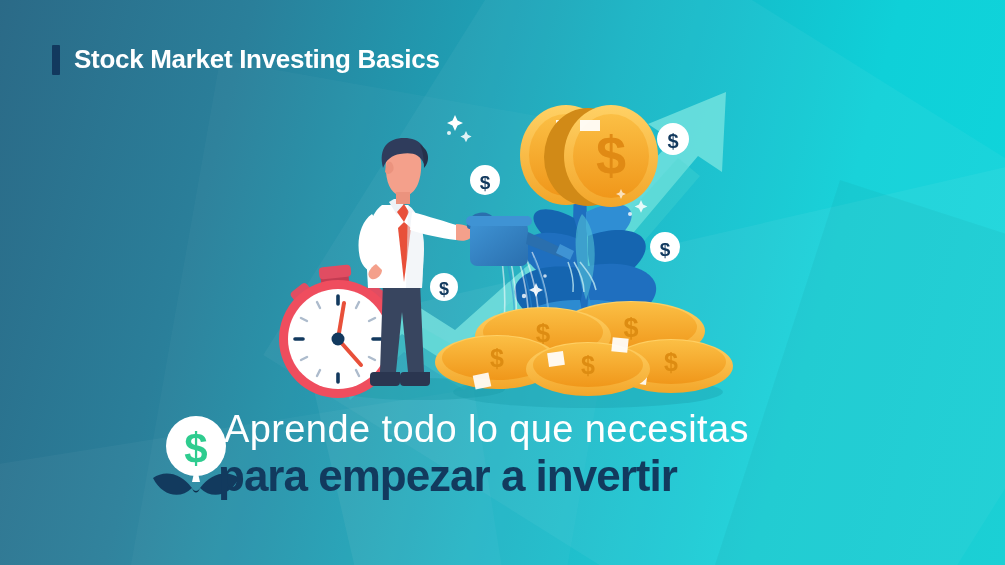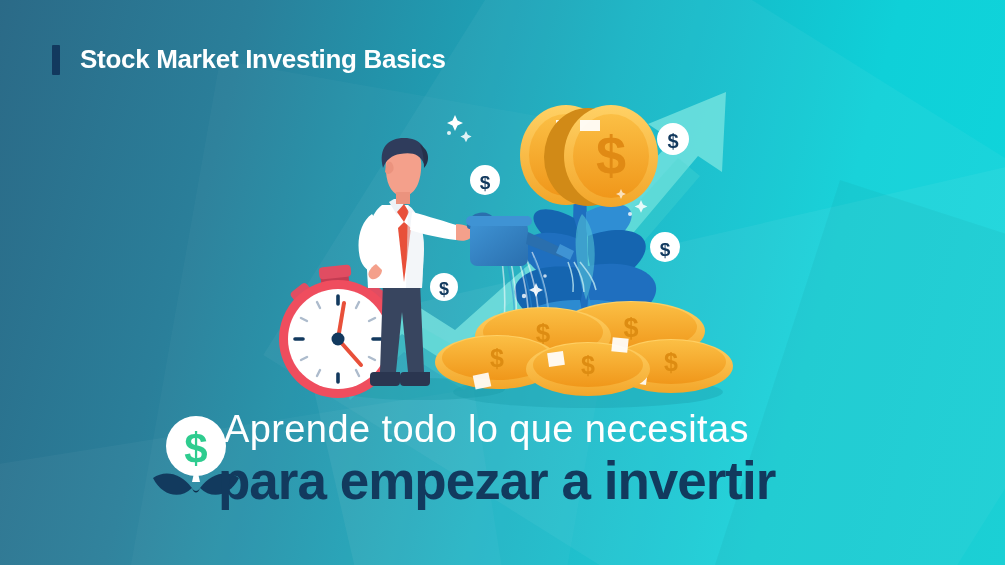--- a/index.html
+++ b/index.html
@@ -48,21 +48,21 @@
     transform: rotate(10deg);
     transform-origin: 0 0;
   }
 
   
   .header {
     position: absolute;
     left: 52px; top: 44px;
     display: flex;
     align-items: flex-end;
-    gap: 20px;
+    gap: 14px;
   }
   .header-bar {
     width: 8px; height: 30px;
     background: #12395e;
     border-radius: 1px;
   }
   .header-title {
     color: #ffffff;
     font-size: 26px;
     font-weight: bold;
@@ -97,21 +97,21 @@
     color: #ffffff;
     font-size: 38px;
     font-weight: 300;
     letter-spacing: 0.4px;
     line-height: 1.0;
     white-space: nowrap;
     margin-left: 6px;
   }
   .tagline-bottom {
     color: #123a5e;
-    font-size: 53px;
+    font-size: 44px;
     font-weight: bold;
     letter-spacing: -1px;
     line-height: 1.0;
     margin-top: 6px;
     white-space: nowrap;
   }
 </style>
 </head>
 <body>
 

